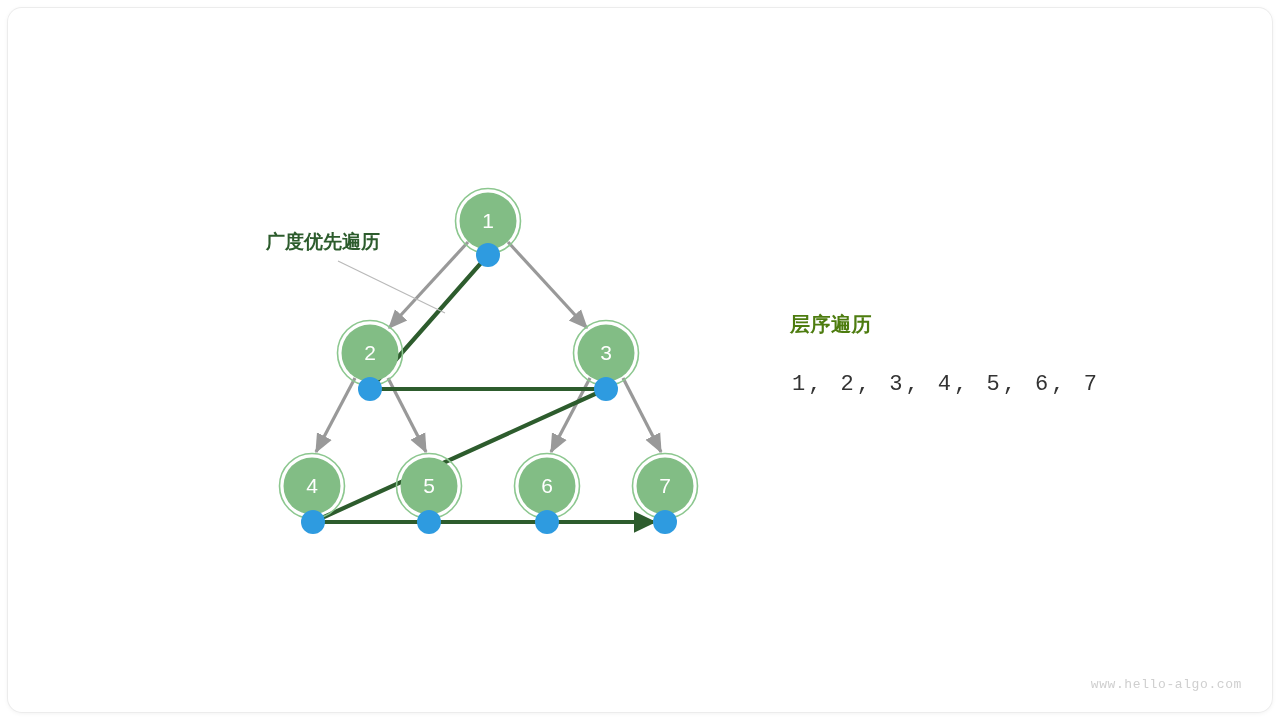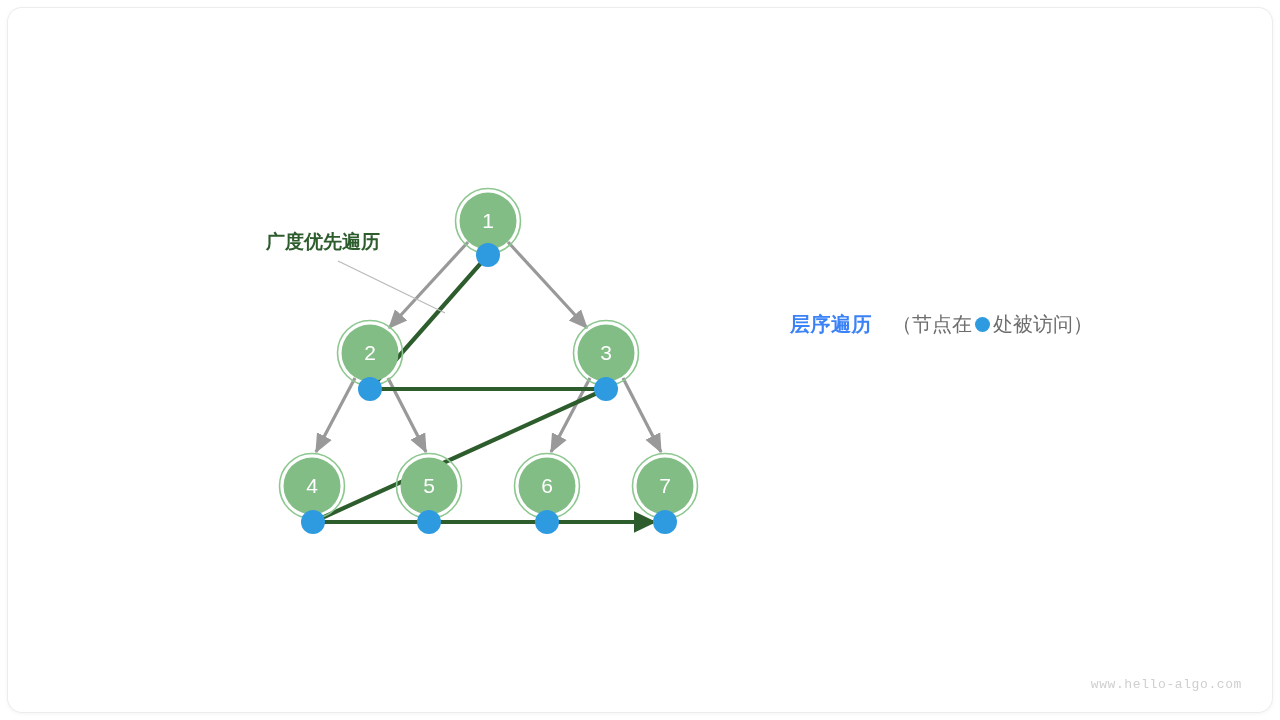--- a/index.html
+++ b/index.html
@@ -47,21 +47,21 @@
     font-size: 19px;
     font-weight: bold;
     fill: #2d5c2d;
   }
   .legend-title {
     position: absolute;
     left: 782px;
     top: 303px;
     font-size: 20px;
     font-weight: bold;
-    color: #3b82f6;
+    color: #4d7c0f;
     white-space: nowrap;
     letter-spacing: 0.5px;
   }
   .legend-note {
     position: absolute;
     left: 884px;
     top: 303px;
     font-size: 20px;
     color: #6d6d6d;
     white-space: nowrap;
@@ -170,22 +170,18 @@
         <circle cx="657" cy="478" r="28.5" fill="#82bd85"></circle>
         <text class="node-label" x="657" y="479">7</text>
         <circle cx="657" cy="514" r="12" fill="#2e9be0"></circle>
       </g>
 
       <text class="bfs-caption" x="258" y="240">广度优先遍历</text>
     </svg>
 
     <div class="legend-title">层序遍历</div>
 
-    <div class="legend-note">
-      <span>（节点在</span>
-      <span class="legend-dot"></span>
-      <span>处被访问）</span>
-    </div>
 
+    <div class="sequence">1,  2,  3,  4,  5,  6,  7</div>
 
     <div class="watermark">www.hello-algo.com</div>
   </div>
 </div>
 
 </body></html>

